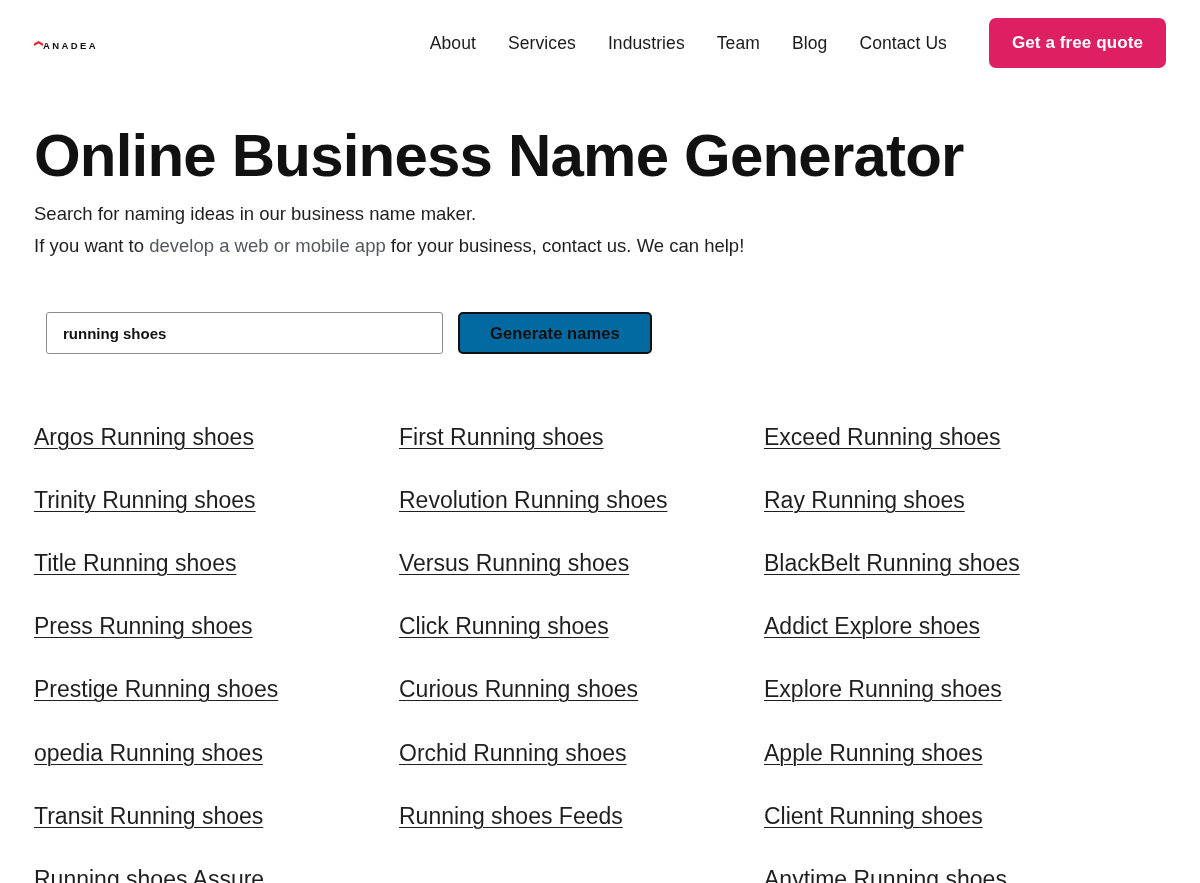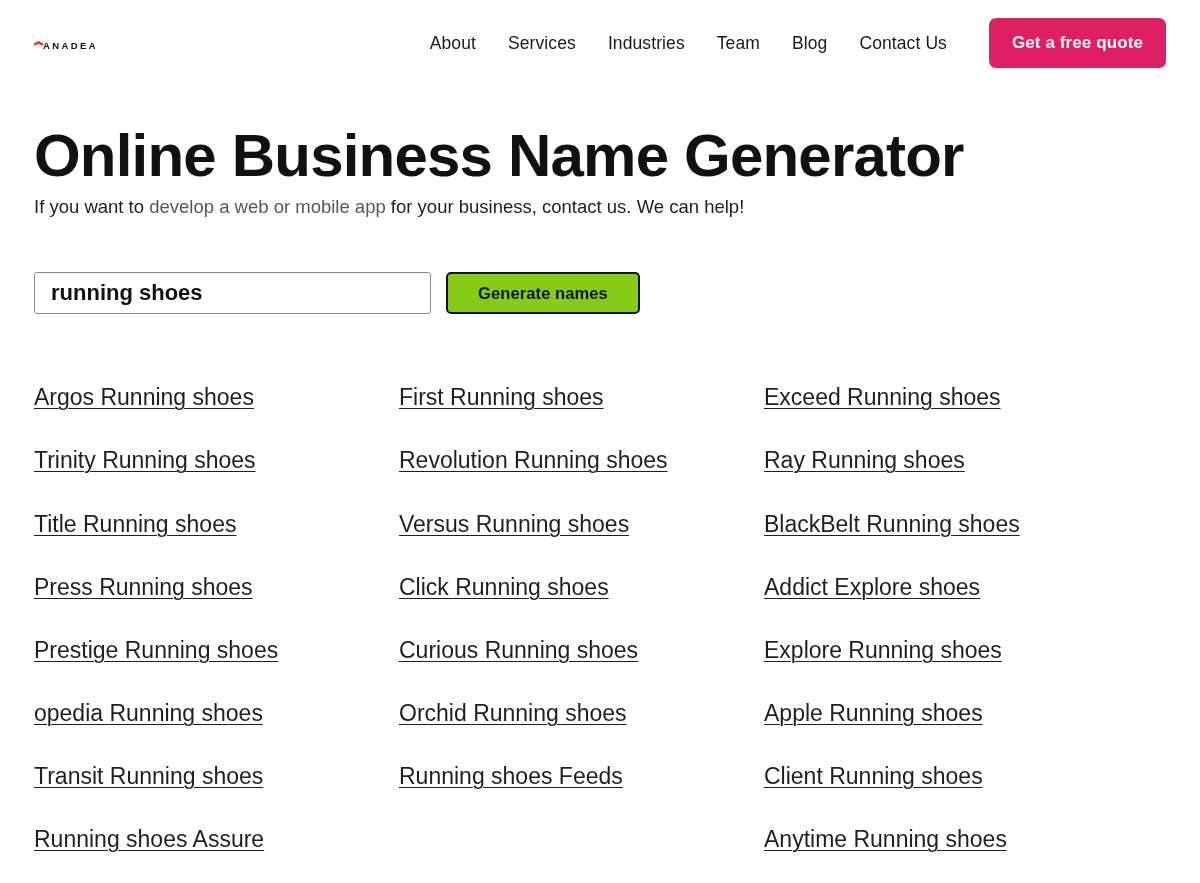--- a/index.html
+++ b/index.html
@@ -124,34 +124,35 @@
     align-items: flex-start;
     gap: 15px;
   }
   .search-input {
     width: 397px;
     height: 42px;
     border: 1px solid #8c8c8c;
     border-radius: 3px;
     padding: 0 16px;
     font-family: "Liberation Sans", sans-serif;
-    font-size: 22px;
+    font-size: 15px;
     font-weight: 700;
     color: #111111;
     background: #ffffff;
     outline: none;
+    margin-left: 12px;
   }
   .search-input::placeholder { color: #9a9a9a; font-weight: 400; }
 
   .generate-button {
     height: 42px;
     min-width: 194px;
     border: 2px solid #111111;
     border-radius: 5px;
-    background: #84cc16;
+    background: #0369a1;
     font-family: "Liberation Sans", sans-serif;
     font-size: 16.5px;
     font-weight: 700;
     color: #111111;
     cursor: pointer;
     padding: 0 20px;
     letter-spacing: 0.1px;
   }
 
   
@@ -204,20 +205,21 @@
         <a class="nav-item">Blog</a>
         <a class="nav-item">Contact Us</a>
       </nav>
       <button class="cta-button">Get a free quote</button>
     </div>
 
   </header>
 
   <section class="hero">
     <h1 class="hero-title">Online Business Name Generator</h1>
+    <p class="hero-sub">Search for naming ideas in our business name maker.</p>
     <p class="hero-sub-2"><span>If you want to </span><a class="inline-link">develop a web or mobile app</a><span> for your business, contact us. We can help!</span></p>
   </section>
 
   <section class="search-row">
     <input class="search-input" type="text" value="running shoes" style="">
     <button class="generate-button">Generate names</button>
   </section>
 
   <section class="results">
 

